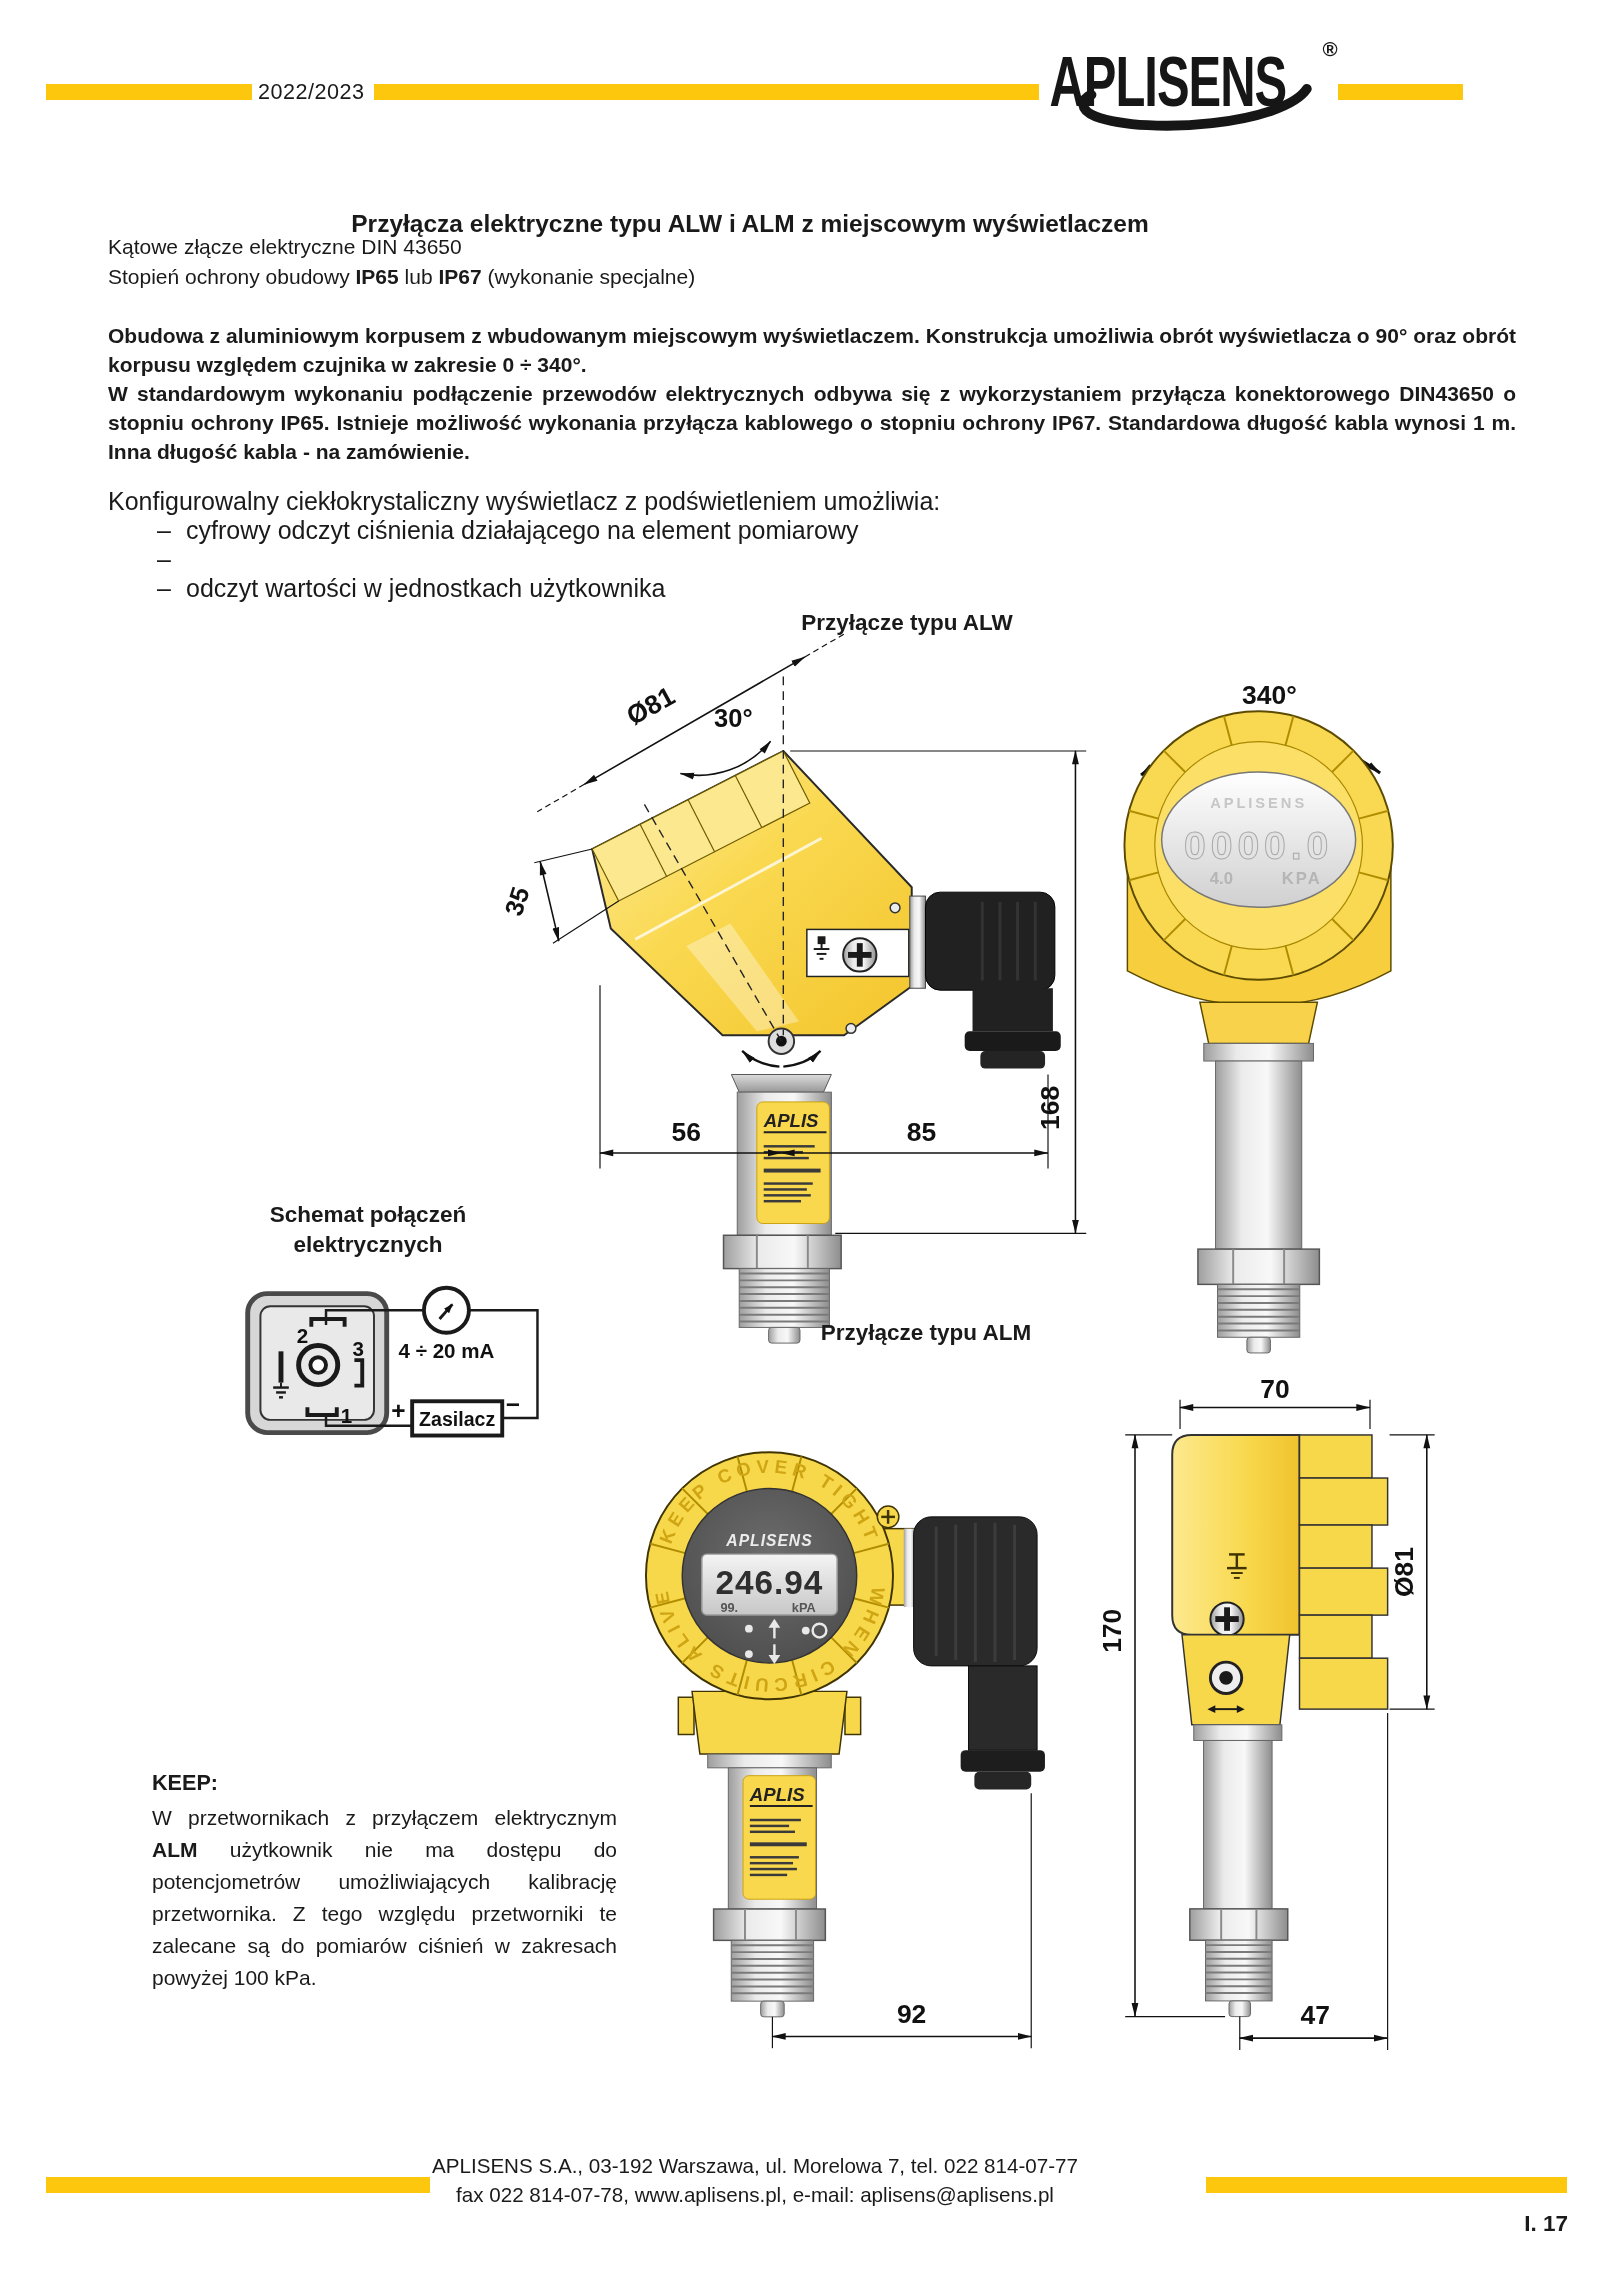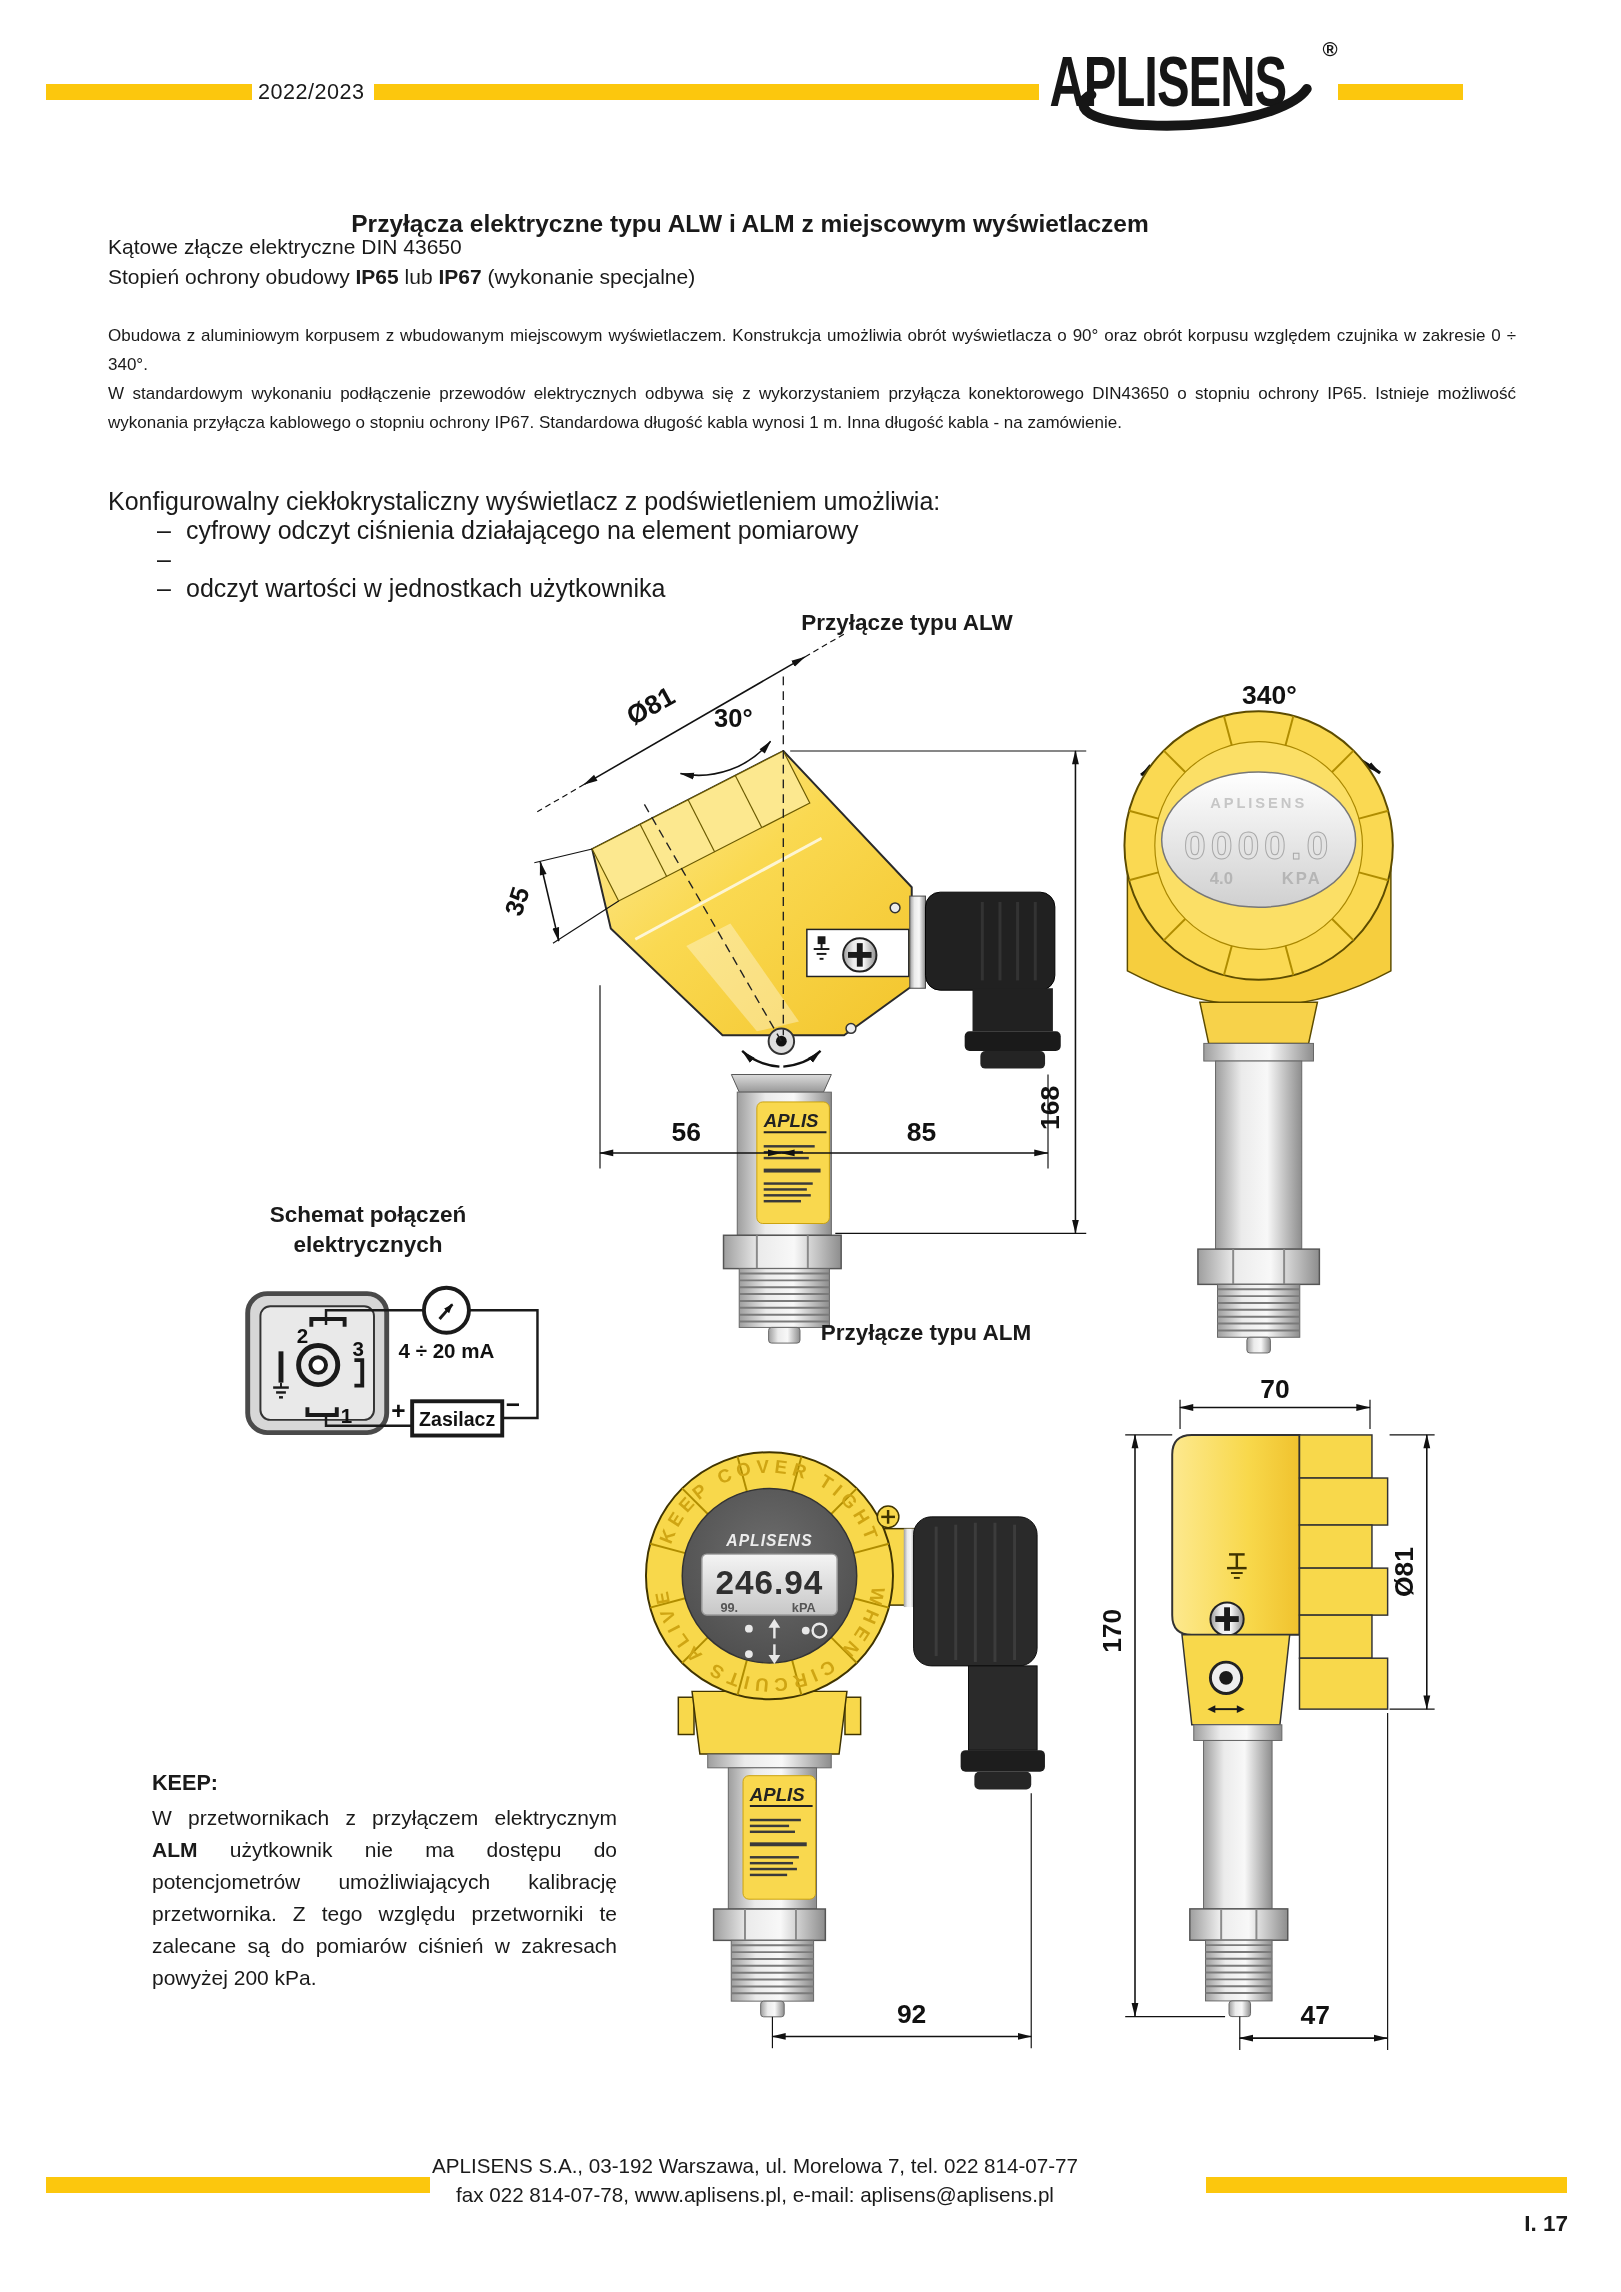--- a/index.html
+++ b/index.html
@@ -2,21 +2,21 @@
 <html><head>
 <meta charset="utf-8">
 <style>
   html,body{margin:0;padding:0;background:#ffffff;}
   .page{position:relative;width:1621px;height:2293px;background:#fff;
         font-family:"Liberation Sans",sans-serif;color:#1a1a1a;overflow:hidden;}
   .bar{position:absolute;height:15.7px;background:#FCC70D;}
   .t{position:absolute;white-space:nowrap;}
   .title{font-size:24.5px;font-weight:bold;text-align:center;}
   .h2{font-size:22.5px;font-weight:bold;text-align:center;}
-  .body-block{position:absolute;font-size:17px;line-height:29px;text-align:justify;}
+  .body-block{position:absolute;font-size:21px;line-height:29px;text-align:justify;font-weight:bold;}
   .body-block p{margin:0;}
   .line{font-size:21px;}
   .bullets{position:absolute;font-size:25px;line-height:29px;}
   .bullet{display:flex;}
   .bullet .dash{width:29px;flex:none;}
   .note-head{font-size:21.6px;font-weight:bold;}
   .note-text{position:absolute;font-size:21px;line-height:32px;text-align:justify;}
   .footer-line{position:absolute;width:1304px;text-align:center;font-size:20.6px;}
   .pageno{font-size:22.5px;font-weight:bold;text-align:right;}
   .edition{font-size:21.6px;font-weight:normal;letter-spacing:0.5px;}
@@ -495,21 +495,21 @@
     <line x1="1158" y1="1464" x2="1158" y2="2058" stroke="#111" stroke-width="1.6" marker-start="url(#a5S)" marker-end="url(#a5E)"></line>
     <text class="dim" x="1144" y="1664" text-anchor="middle" transform="rotate(-90 1144 1664)">170</text>
 
     <line x1="1265" y1="2058" x2="1265" y2="2092" stroke="#111" stroke-width="1.2"></line>
     <line x1="1416" y1="1748" x2="1416" y2="2092" stroke="#111" stroke-width="1.2"></line>
     <line x1="1265" y1="2080" x2="1416" y2="2080" stroke="#111" stroke-width="1.6" marker-start="url(#a5S)" marker-end="url(#a5E)"></line>
     <text class="dim" x="1342" y="2066" text-anchor="middle">47</text>
   </svg>
 
   <div class="t note-head" style="left:152px;top:1770px;">KEEP:</div>
-  <div class="note-text" style="left:152px;top:1802px;width:465px;"><span>W przetwornikach z przyłączem elektrycznym </span><b>ALM</b><span> użytkownik nie ma dostępu do potencjometrów umożliwiających kalibrację przetwornika. Z tego względu przetworniki te zalecane są do pomiarów ciśnień w zakresach powyżej 200 kPa.</span></div>
+  <div class="note-text" style="left:152px;top:1802px;width:465px;"><span>W przetwornikach z przyłączem elektrycznym </span><b>ALM</b><span> użytkownik nie ma dostępu do potencjometrów umożliwiających kalibrację przetwornika. Z tego względu przetworniki te zalecane są do pomiarów ciśnień w zakresach powyżej 100 kPa.</span></div>
 
   <div class="bar" style="left:46px;top:2177px;width:384px;"></div>
   <div class="bar" style="left:1206px;top:2177px;width:361px;"></div>
   <div class="footer-line" style="left:103px;top:2154px;">APLISENS S.A., 03-192 Warszawa, ul. Morelowa 7, tel. 022 814-07-77</div>
   <div class="footer-line" style="left:103px;top:2183px;">fax 022 814-07-78,  www.aplisens.pl,  e-mail: aplisens@aplisens.pl</div>
   <div class="t pageno" style="left:1470px;top:2211px;width:98px;">I. 17</div>
 
 </div>
 
 

